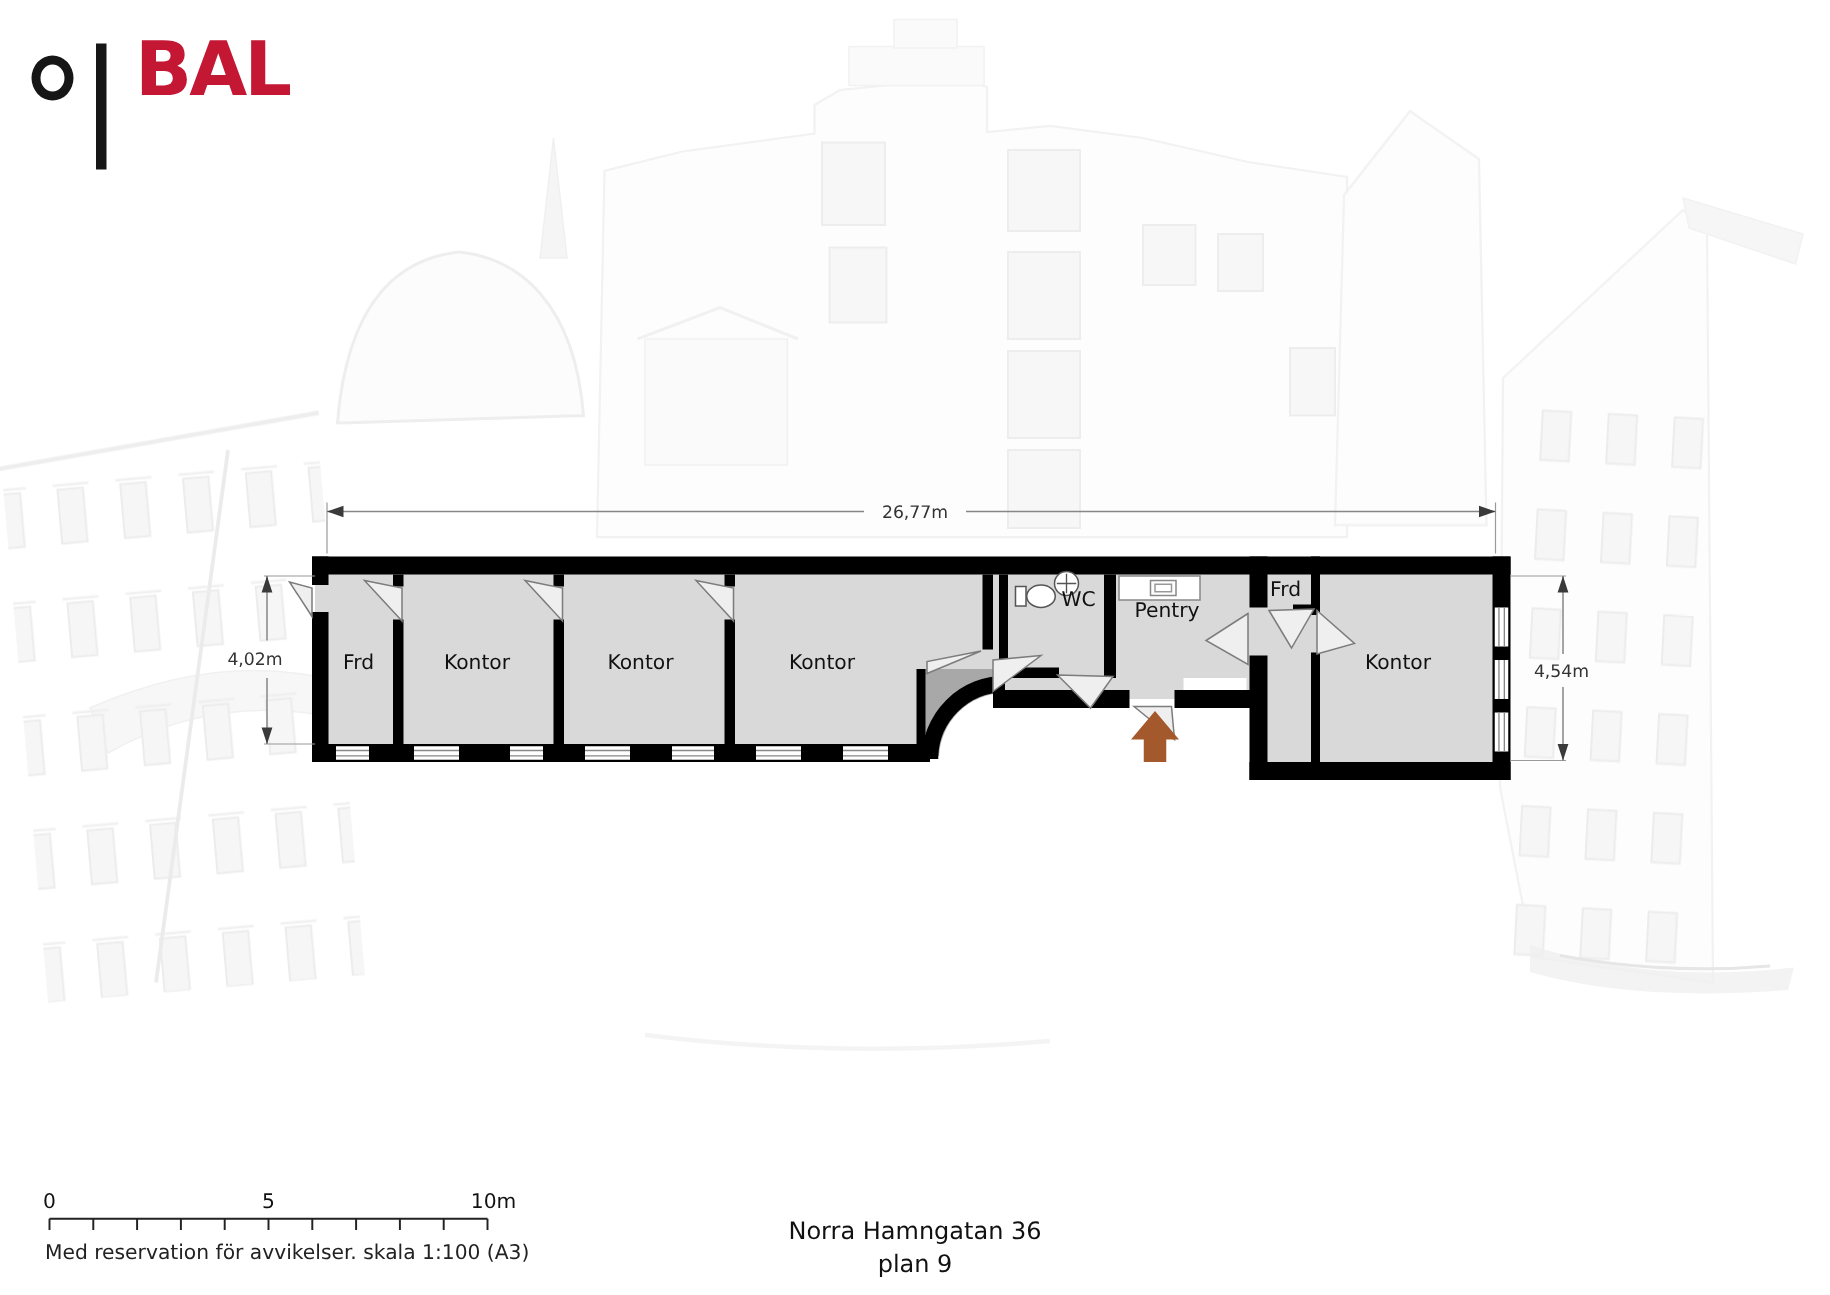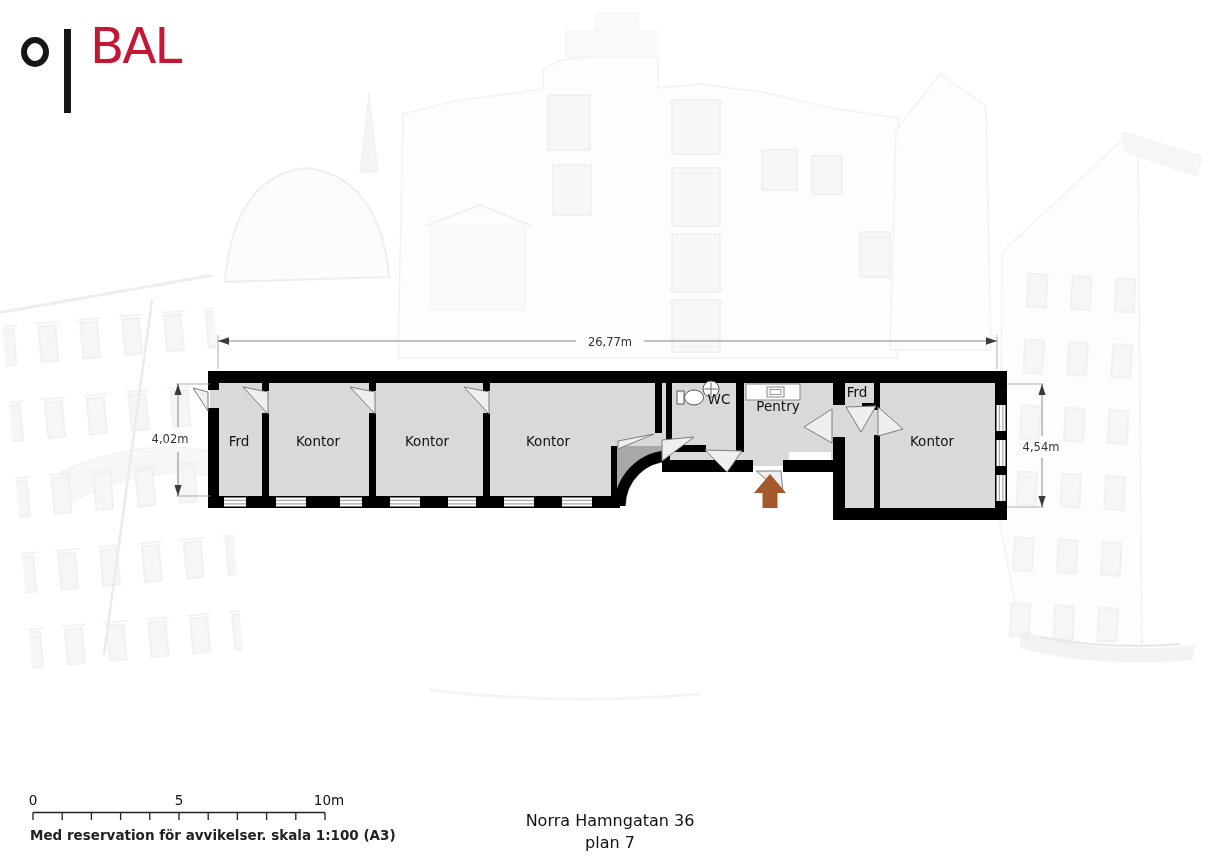--- a/index.html
+++ b/index.html
@@ -5,37 +5,37 @@
   html,body{margin:0;padding:0;background:#fff;}
   .canvas{position:relative;width:1220px;height:863px;background:#fff;overflow:hidden;
           font-family:"DejaVu Sans",sans-serif;color:#1a1a1a;}
   svg{position:absolute;left:0;top:0;}
   
   .logo{position:absolute;left:0;top:0;width:260px;height:140px;}
   .logo-ring{position:absolute;left:21px;top:37px;width:16px;height:18px;
              border:6px solid var(--mark-color,#161616);border-radius:50%;}
   .logo-bar{position:absolute;left:64px;top:29px;width:7px;height:84px;
             background:var(--mark-color,#161616);}
-  .logo-text{position:absolute;left:90px;top:24px;font-size:50px;font-weight:normal;
+  .logo-text{position:absolute;left:90px;top:24px;font-size:50px;font-weight:bold;
              line-height:45px;letter-spacing:-2px;color:var(--brand-red,#c41734);}
   
   .floor{fill:#d9d9d9;}
   .wall{fill:#000;}
   .leaf{fill:#efefef;stroke:#7c7c7c;stroke-width:1;}
   .fix{fill:#fff;stroke:#555;stroke-width:1;}
   .winline{stroke:#888;stroke-width:0.9;}
   .dim{stroke:#878787;stroke-width:1;fill:none;}
   .ext{stroke:#9a9a9a;stroke-width:0.8;fill:none;}
   .arr{fill:#3a3a3a;}
   .dimtext{font-size:11.5px;fill:#333;}
   .roomtext{font-size:13.5px;fill:#111;}
   .scaletext{font-size:13.5px;fill:#111;}
   .bg *{vector-effect:none;}
   
-  .disclaimer{position:absolute;left:30px;top:827px;font-size:13.5px;color:#222;font-weight:bold;}
+  .disclaimer{position:absolute;left:30px;top:827px;font-size:13.5px;color:#222;}
   .address-block{position:absolute;left:0;top:782px;width:1220px;text-align:center;
                  font-size:16px;color:#111;line-height:22px;margin-top:28px;}
 </style>
 </head>
 <body>
 
 <div class="canvas">
 
   <svg width="1220" height="863" viewBox="0 0 1220 863">
     <defs>
@@ -243,16 +243,16 @@
     <span class="logo-ring"></span>
     <span class="logo-bar"></span>
     <div class="logo-text">
       <div>BAL</div>
     </div>
   </div>
 
   <div class="disclaimer">Med reservation för avvikelser. skala 1:100 (A3)</div>
   <div class="address-block">
     <div>Norra Hamngatan 36</div>
-    <div>plan 7</div>
+    <div>plan 9</div>
   </div>
 
 </div>
 
 </body></html>

